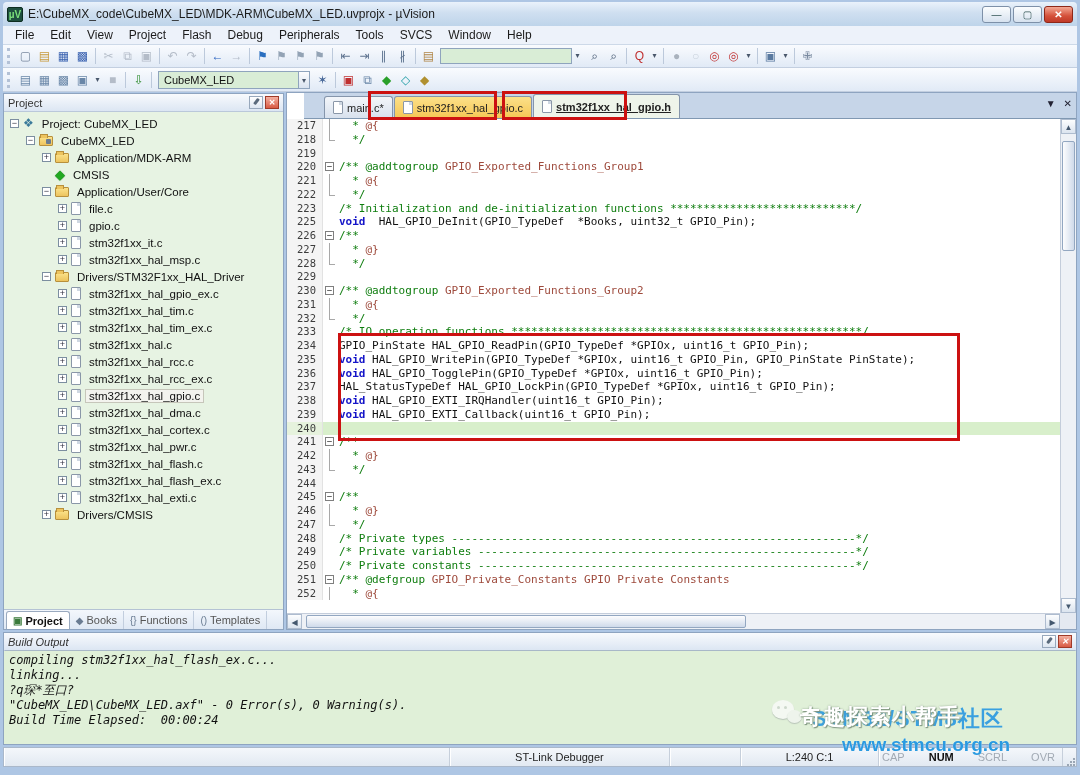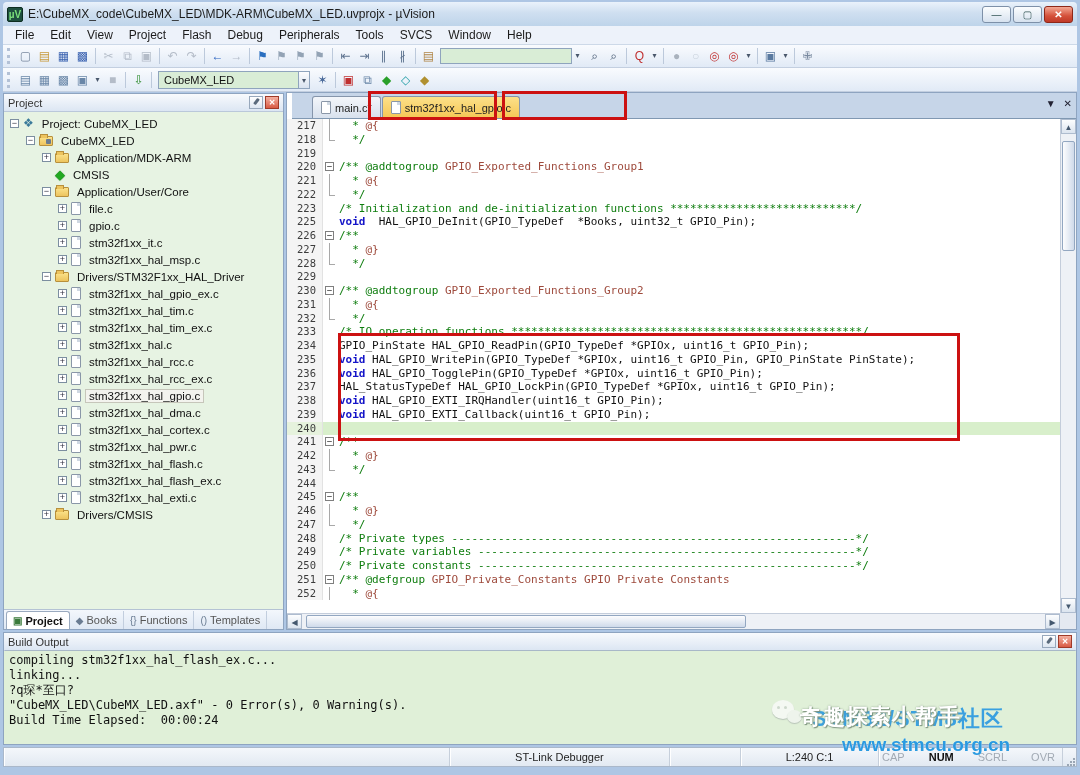--- a/index.html
+++ b/index.html
@@ -70,21 +70,21 @@
     border-top:1px solid #b4c2d4; display:flex; align-items:flex-end; padding-left:2px; }
   .btab { display:flex; align-items:center; height:18px; padding:0 6px; font-size:11px; color:#555;
     border-right:1px solid #c2cede; }
   .btab .bglyph { font-size:10px; margin-right:3px; color:#6a7c92; }
   .btab.active { background:#fff; border:1px solid #9aaabf; border-bottom:none; border-radius:3px 3px 0 0;
     font-weight:bold; color:#111; }
   .btab.active .bglyph { color:#3a7a3a; }
 
   
   #editor { left:286px; top:92px; right:3px; height:538px; background:#fff; border:1px solid #8ea4c0; }
-  #tabbar { position:absolute; top:0; left:5px; right:0; height:26px; background:#c6d5e8; border-bottom:1px solid #8098b2;
+  #tabbar { position:absolute; top:0; left:17px; right:0; height:26px; background:#c6d5e8; border-bottom:1px solid #8098b2;
     display:flex; align-items:flex-end; padding-left:20px; }
   .etab { display:flex; align-items:center; height:22px; padding:0 8px; margin-right:1px; font-size:11px;
     border:1px solid #8595ab; border-bottom:none; border-radius:3px 3px 0 0;
     background:linear-gradient(#f3f6fa,#d8e1ed); color:#222; white-space:nowrap; }
   .etab .ticon { margin-right:4px; }
   .etab.highlight { background:linear-gradient(#fce089,#f5c755); }
   .etab.active { background:#eef4ea; height:24px; font-weight:bold; }
   .etab.active .etab-label { text-decoration:underline; }
   #tab-extras { position:absolute; right:4px; top:5px; display:flex; gap:8px; }
   .tab-extra { font-size:10px; color:#223; }
@@ -118,21 +118,21 @@
     border:1px solid #93a7c1; border-radius:2px; }
   #sb-corner { position:absolute; right:0; bottom:0; width:16px; height:16px; background:#e4e9f1; }
 
   
   .ann { border:3px solid #cc1111; z-index:40; pointer-events:none; }
   #ann-tab-c { left:368px; top:91px; width:129px; height:29px; }
   #ann-tab-h { left:502px; top:91px; width:125px; height:29px; }
   #ann-code { left:338px; top:333px; width:622px; height:108px; }
 
   
-  #build-panel { left:3px; top:632px; right:3px; height:113px; background:#e0f0d8; border:1px solid #8ea4c0; }
+  #build-panel { left:3px; top:632px; right:3px; height:113px; background:#e0f0d8; border:1px solid #8ea4c0;font-style:italic; }
   #build-content { position:absolute; top:17px; left:1px; right:1px; bottom:1px; border-top:1px solid #a8b8c8;
     background:#e0f0d8; padding:2px 4px; overflow:hidden; }
   .bo-line { font-family:"DejaVu Sans Mono",monospace; font-size:12px; line-height:15px; color:#111; white-space:pre; }
 
   
   #statusbar { left:3px; top:747px; right:3px; height:20px; background:linear-gradient(#f4f7fb,#e2e9f2);
     border:1px solid #aab8ca; display:flex; align-items:stretch; font-size:11px; color:#222; }
   .sseg { border-right:1px solid #c6cfdb; box-shadow:inset 1px 0 0 #fff; display:flex; align-items:center; justify-content:center; }
   #seg-empty1 { width:478px; }
   #seg-debugger { width:236px; }
@@ -417,20 +417,24 @@
 
 <div class="abs" id="editor">
   <div id="tabbar">
       <span class="etab normal">
         <span class="ticon i-file"></span>
         <span class="etab-label">main.c*</span>
       </span>
       <span class="etab highlight">
         <span class="ticon i-file"></span>
         <span class="etab-label">stm32f1xx_hal_gpio.c</span>
+      </span>
+      <span class="etab active">
+        <span class="ticon i-file"></span>
+        <span class="etab-label">stm32f1xx_hal_gpio.h</span>
       </span>
     </div>
   <div id="tab-extras">
     <span class="tab-extra">▼</span>
     <span class="tab-extra">✕</span>
   </div>
   <div id="code-area">
       <div class="cline"><span class="gut">217</span><span class="fold"><span class="f-line"></span></span><span class="ctext"><span class="s-c">  * </span><span class="s-g">@{</span></span></div>
       <div class="cline"><span class="gut">218</span><span class="fold"><span class="f-end"></span></span><span class="ctext"><span class="s-c">  */</span></span></div>
       <div class="cline"><span class="gut">219</span><span class="fold"></span><span class="ctext"></span></div>

